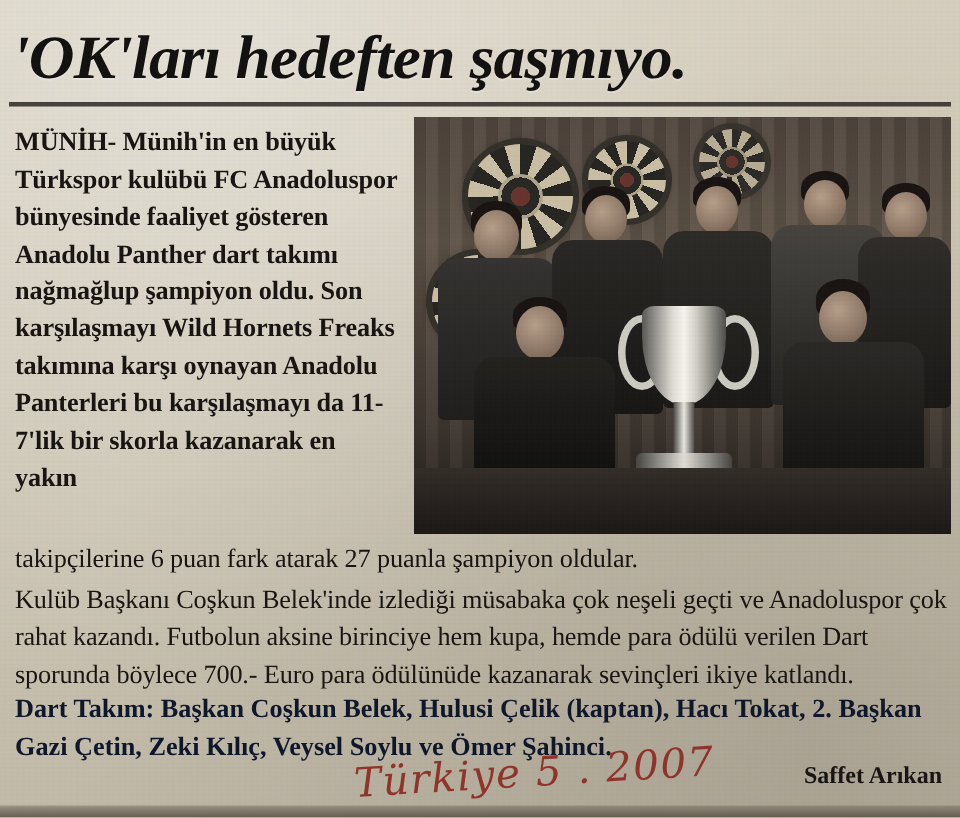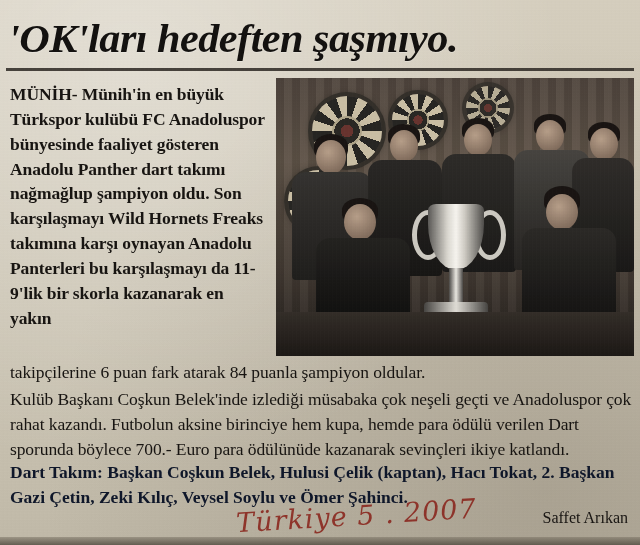--- a/index.html
+++ b/index.html
@@ -180,21 +180,21 @@
     color: #0f172a;
     font-weight: bold;
   }
   .roster p { margin: 0; }
 
   .byline {
     position: absolute;
     right: 12px;
     top: 509px;
     font-size: 16px;
-    font-weight: normal;
+    font-weight: bold;
     color: #181512;
   }
 
   .handwriting {
     position: absolute;
     left: 236px;
     top: 500px;
     font-family: "DejaVu Serif", serif;
     font-style: italic;
     font-size: 27px;
@@ -267,25 +267,25 @@
     <div class="trophy-handle" style="left:136px;"></div>
     <div class="trophy-handle" style="left:198px;"></div>
     <div class="trophy-cup"></div>
     <div class="trophy-stem"></div>
     <div class="trophy-base"></div>
 
     <div class="table-front"></div>
   </div>
 
   <div class="col-left">
-    <p class="lead">MÜNİH- Münih'in en büyük Türkspor kulübü FC Anadoluspor bünyesinde faaliyet gösteren Anadolu Panther dart takımı nağmağlup şampiyon oldu. Son karşılaşmayı Wild Hornets Freaks takımına karşı oynayan Anadolu Panterleri bu karşılaşmayı da 11-9'lik bir skorla kazanarak en yakın</p>
+    <p class="lead">MÜNİH- Münih'in en büyük Türkspor kulübü FC Anadoluspor bünyesinde faaliyet gösteren Anadolu Panther dart takımı nağmağlup şampiyon oldu. Son karşılaşmayı Wild Hornets Freaks takımına karşı oynayan Anadolu Panterleri bu karşılaşmayı da 11-7'lik bir skorla kazanarak en yakın</p>
   </div>
 
   <div class="full-width">
-    <p>takipçilerine 6 puan fark atarak 84 puanla şampiyon oldular.</p>
+    <p>takipçilerine 6 puan fark atarak 27 puanla şampiyon oldular.</p>
     <p>Kulüb Başkanı Coşkun Belek'inde izlediği müsabaka çok neşeli geçti ve Anadoluspor çok rahat kazandı. Futbolun aksine birinciye hem kupa, hemde para ödülü verilen Dart sporunda böylece 700.- Euro para ödülünüde kazanarak sevinçleri ikiye katlandı.</p>
   </div>
 
   <div class="roster">
     <p>Dart Takım: Başkan Coşkun Belek, Hulusi Çelik (kaptan), Hacı Tokat, 2. Başkan Gazi Çetin, Zeki Kılıç, Veysel Soylu ve Ömer Şahinci.</p>
   </div>
 
   <div class="byline">Saffet Arıkan</div>
 
   <div class="handwriting">Türkiye 5 . 2007</div>

